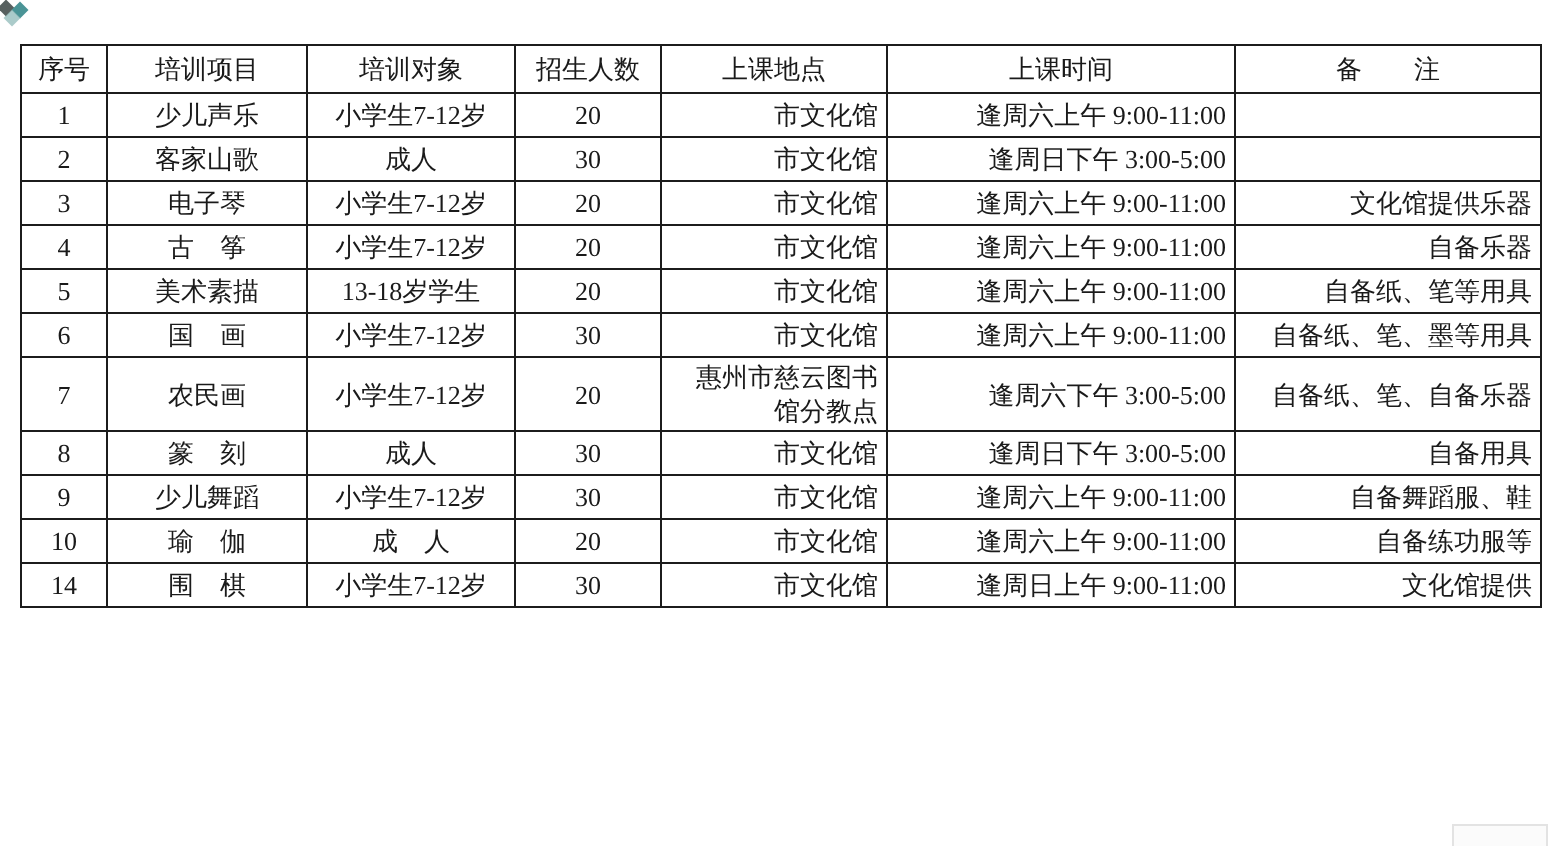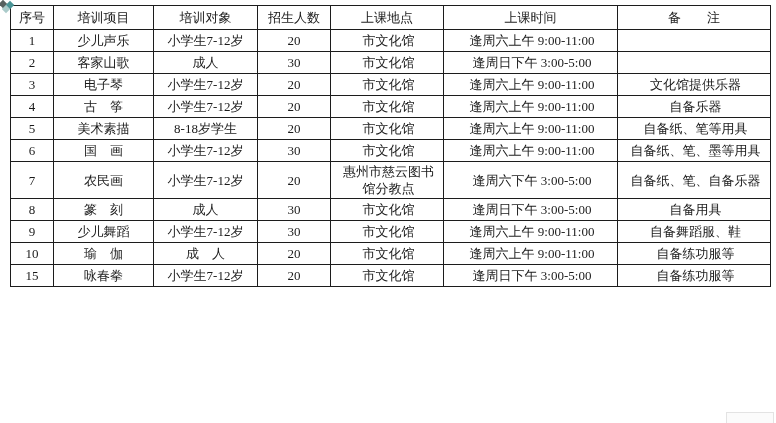--- a/index.html
+++ b/index.html
@@ -30,41 +30,41 @@
     height: 6px;
     transform: rotate(45deg);
   }
   .corner-art .d1 { left: 0px;  top: 1px; background: #57605f; }
   .corner-art .d2 { left: 7px;  top: 2px; background: #4a9496; }
   .corner-art .d3 { left: 3px;  top: 6px; background: #8fb9b8; opacity: .75; }
 
   table.course-table {
     position: absolute;
     left: 10px;
-    top: 5px;
+    top: 22px;
     width: 760px;
     border-collapse: collapse;
     table-layout: fixed;
   }
   .course-table th,
   .course-table td {
     border: 1.6px solid #1c1c1c;
     font-size: 13px;
     font-weight: normal;
     line-height: 17px;
     padding: 1px 2px;
     overflow: hidden;
     vertical-align: middle;
     white-space: normal;
     word-break: break-all;
   }
   .course-table th { height: 21px; text-align: center; }
   .course-table td { height: 19px; }
   .course-table td.c { text-align: center; }
-  .course-table td.l { text-align: center; padding-left: 7px; padding-right: 4px; }
+  .course-table td.l { text-align: right; padding-left: 7px; padding-right: 4px; }
 
   
   .bottom-artifact {
     position: absolute;
     right: 2px;
     bottom: 0px;
     width: 46px;
     height: 10px;
     border: 1px solid #e3e3e3;
     border-bottom: none;
@@ -134,21 +134,21 @@
         <td class="c">古　筝</td>
         <td class="c">小学生7-12岁</td>
         <td class="c">20</td>
         <td class="l">市文化馆</td>
         <td class="l">逢周六上午 9:00-11:00</td>
         <td class="l">自备乐器</td>
       </tr>
       <tr>
         <td class="c">5</td>
         <td class="c">美术素描</td>
-        <td class="c">8-18岁学生</td>
+        <td class="c">13-18岁学生</td>
         <td class="c">20</td>
         <td class="l">市文化馆</td>
         <td class="l">逢周六上午 9:00-11:00</td>
         <td class="l">自备纸、笔等用具</td>
       </tr>
       <tr>
         <td class="c">6</td>
         <td class="c">国　画</td>
         <td class="c">小学生7-12岁</td>
         <td class="c">30</td>
@@ -186,24 +186,24 @@
       <tr>
         <td class="c">10</td>
         <td class="c">瑜　伽</td>
         <td class="c">成　人</td>
         <td class="c">20</td>
         <td class="l">市文化馆</td>
         <td class="l">逢周六上午 9:00-11:00</td>
         <td class="l">自备练功服等</td>
       </tr>
       <tr>
-        <td class="c">15</td>
-        <td class="c">咏春拳</td>
-        <td class="c">小学生7-12岁</td>
-        <td class="c">20</td>
-        <td class="l">市文化馆</td>
-        <td class="l">逢周日下午 3:00-5:00</td>
-        <td class="l">自备练功服等</td>
+        <td class="c">14</td>
+        <td class="c">围　棋</td>
+        <td class="c">小学生7-12岁</td>
+        <td class="c">30</td>
+        <td class="l">市文化馆</td>
+        <td class="l">逢周日上午 9:00-11:00</td>
+        <td class="l">文化馆提供</td>
       </tr>
     </tbody>
 </table>
 
 <div class="bottom-artifact"></div>
 
 </body></html>

